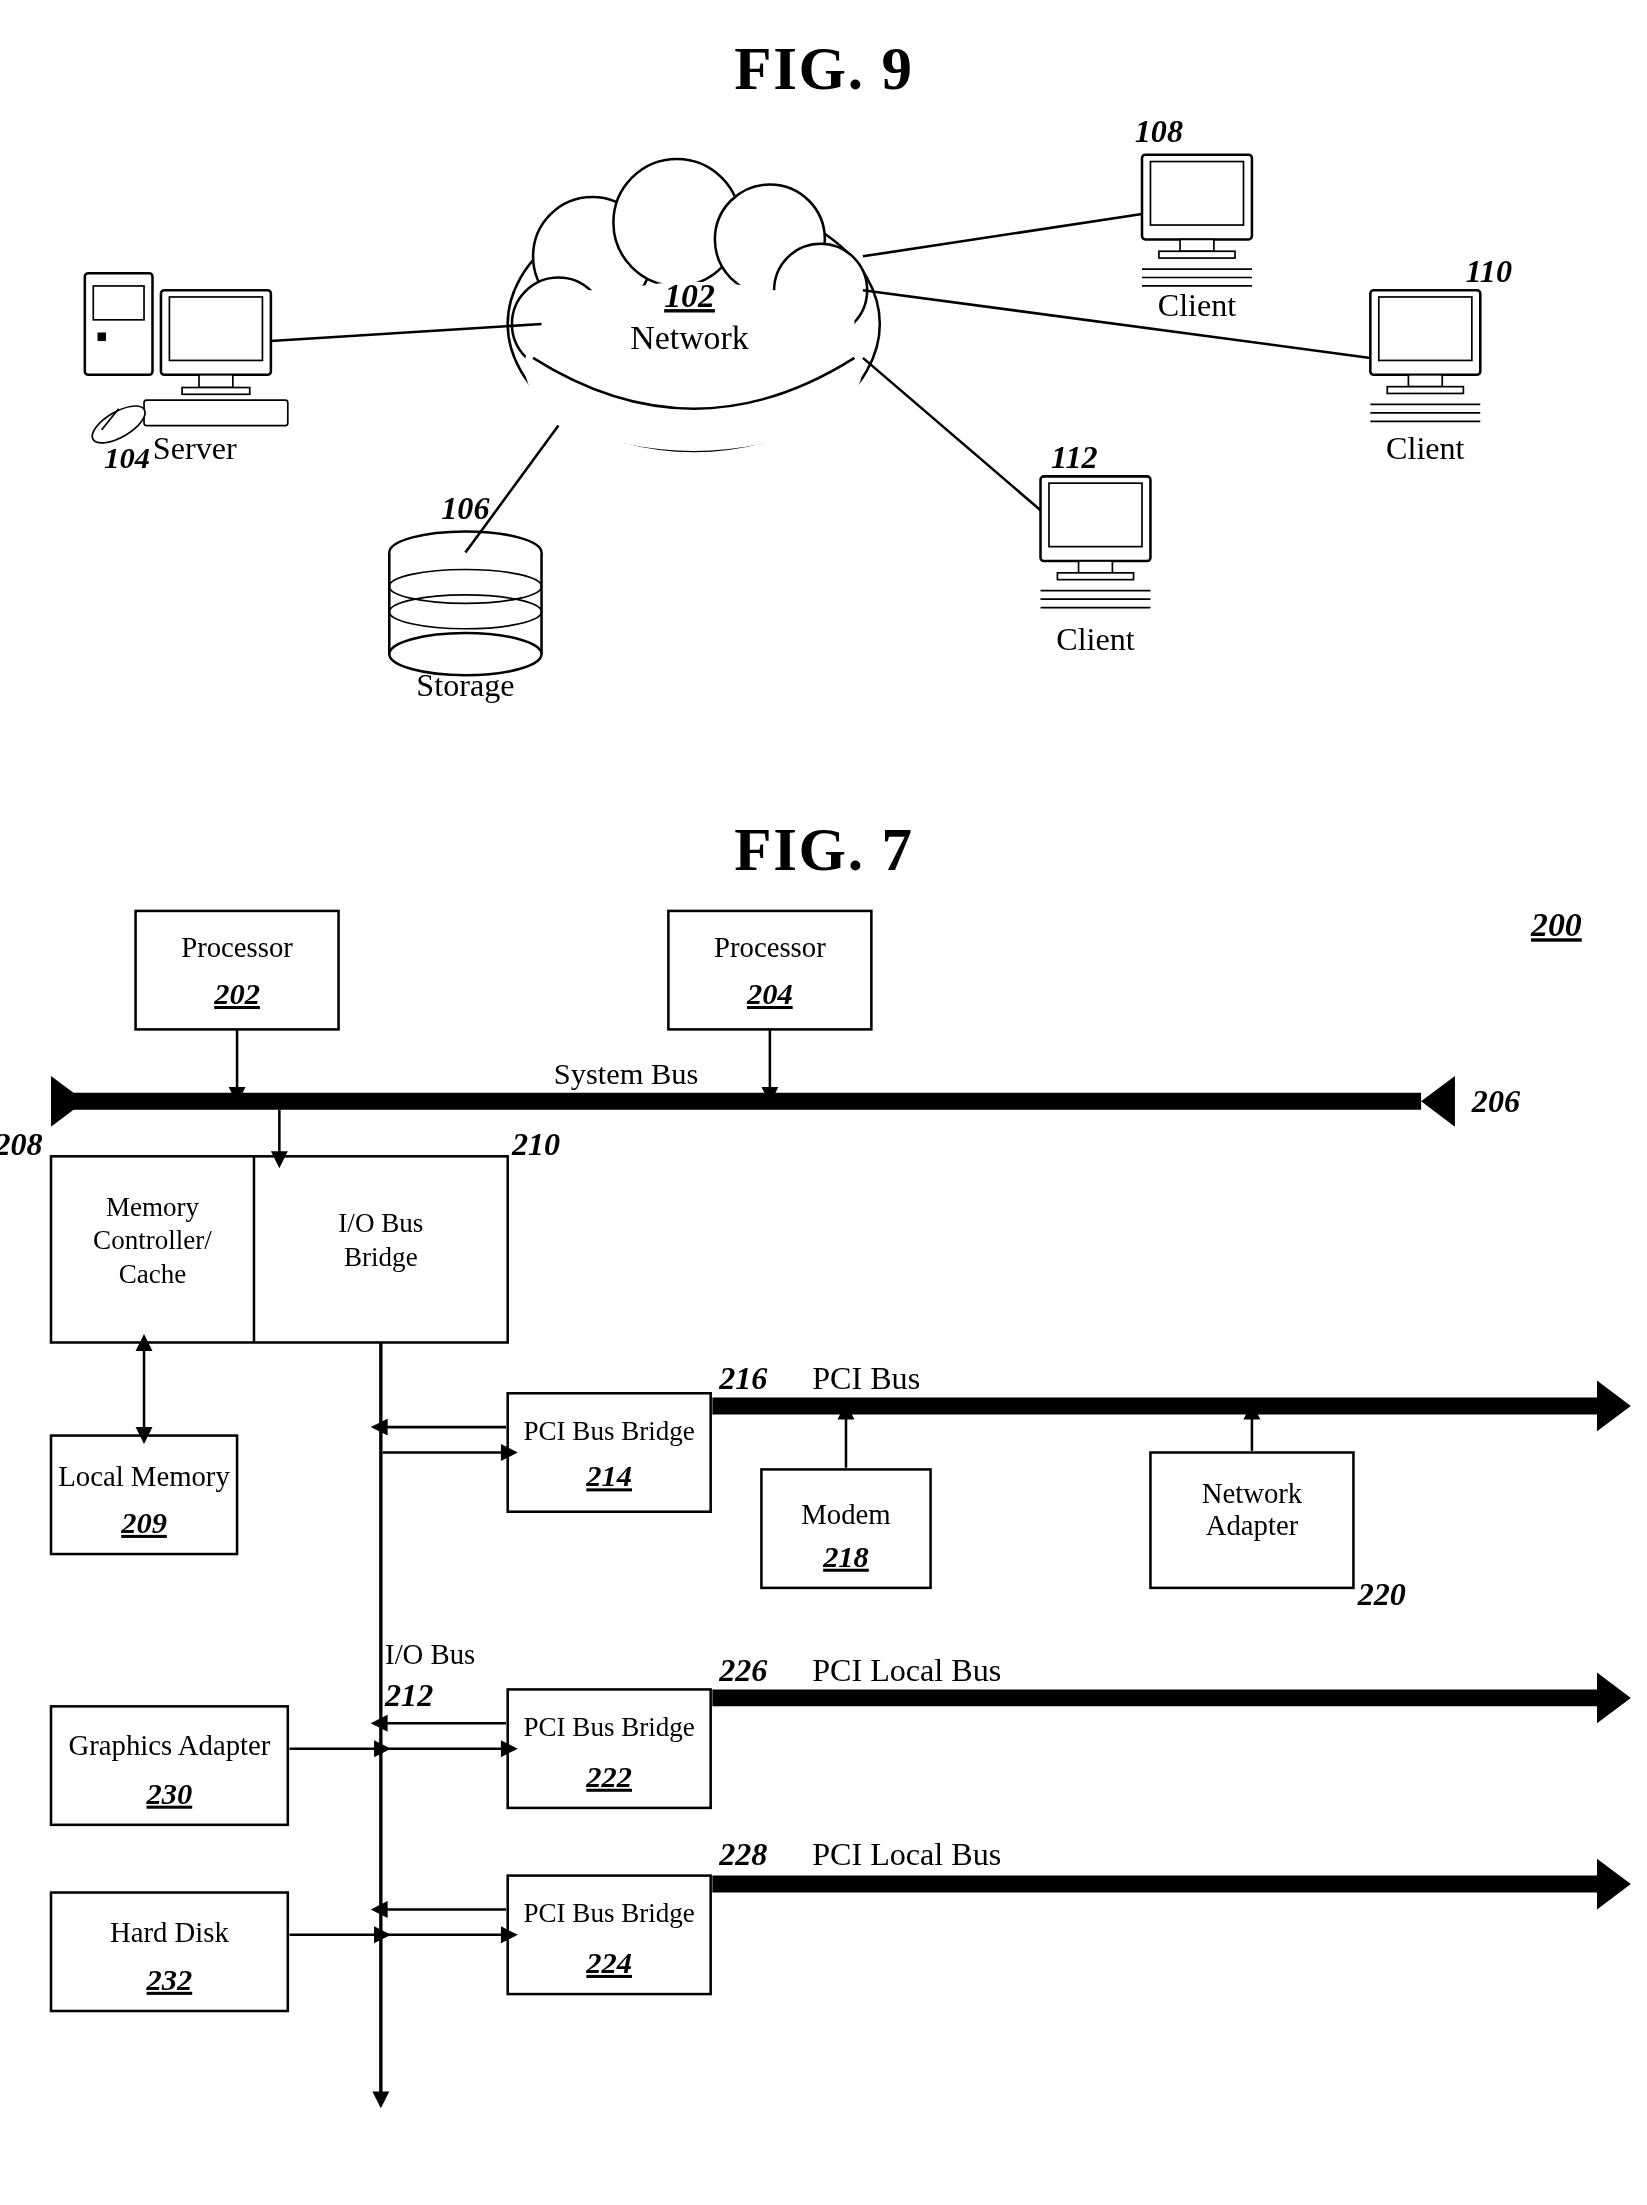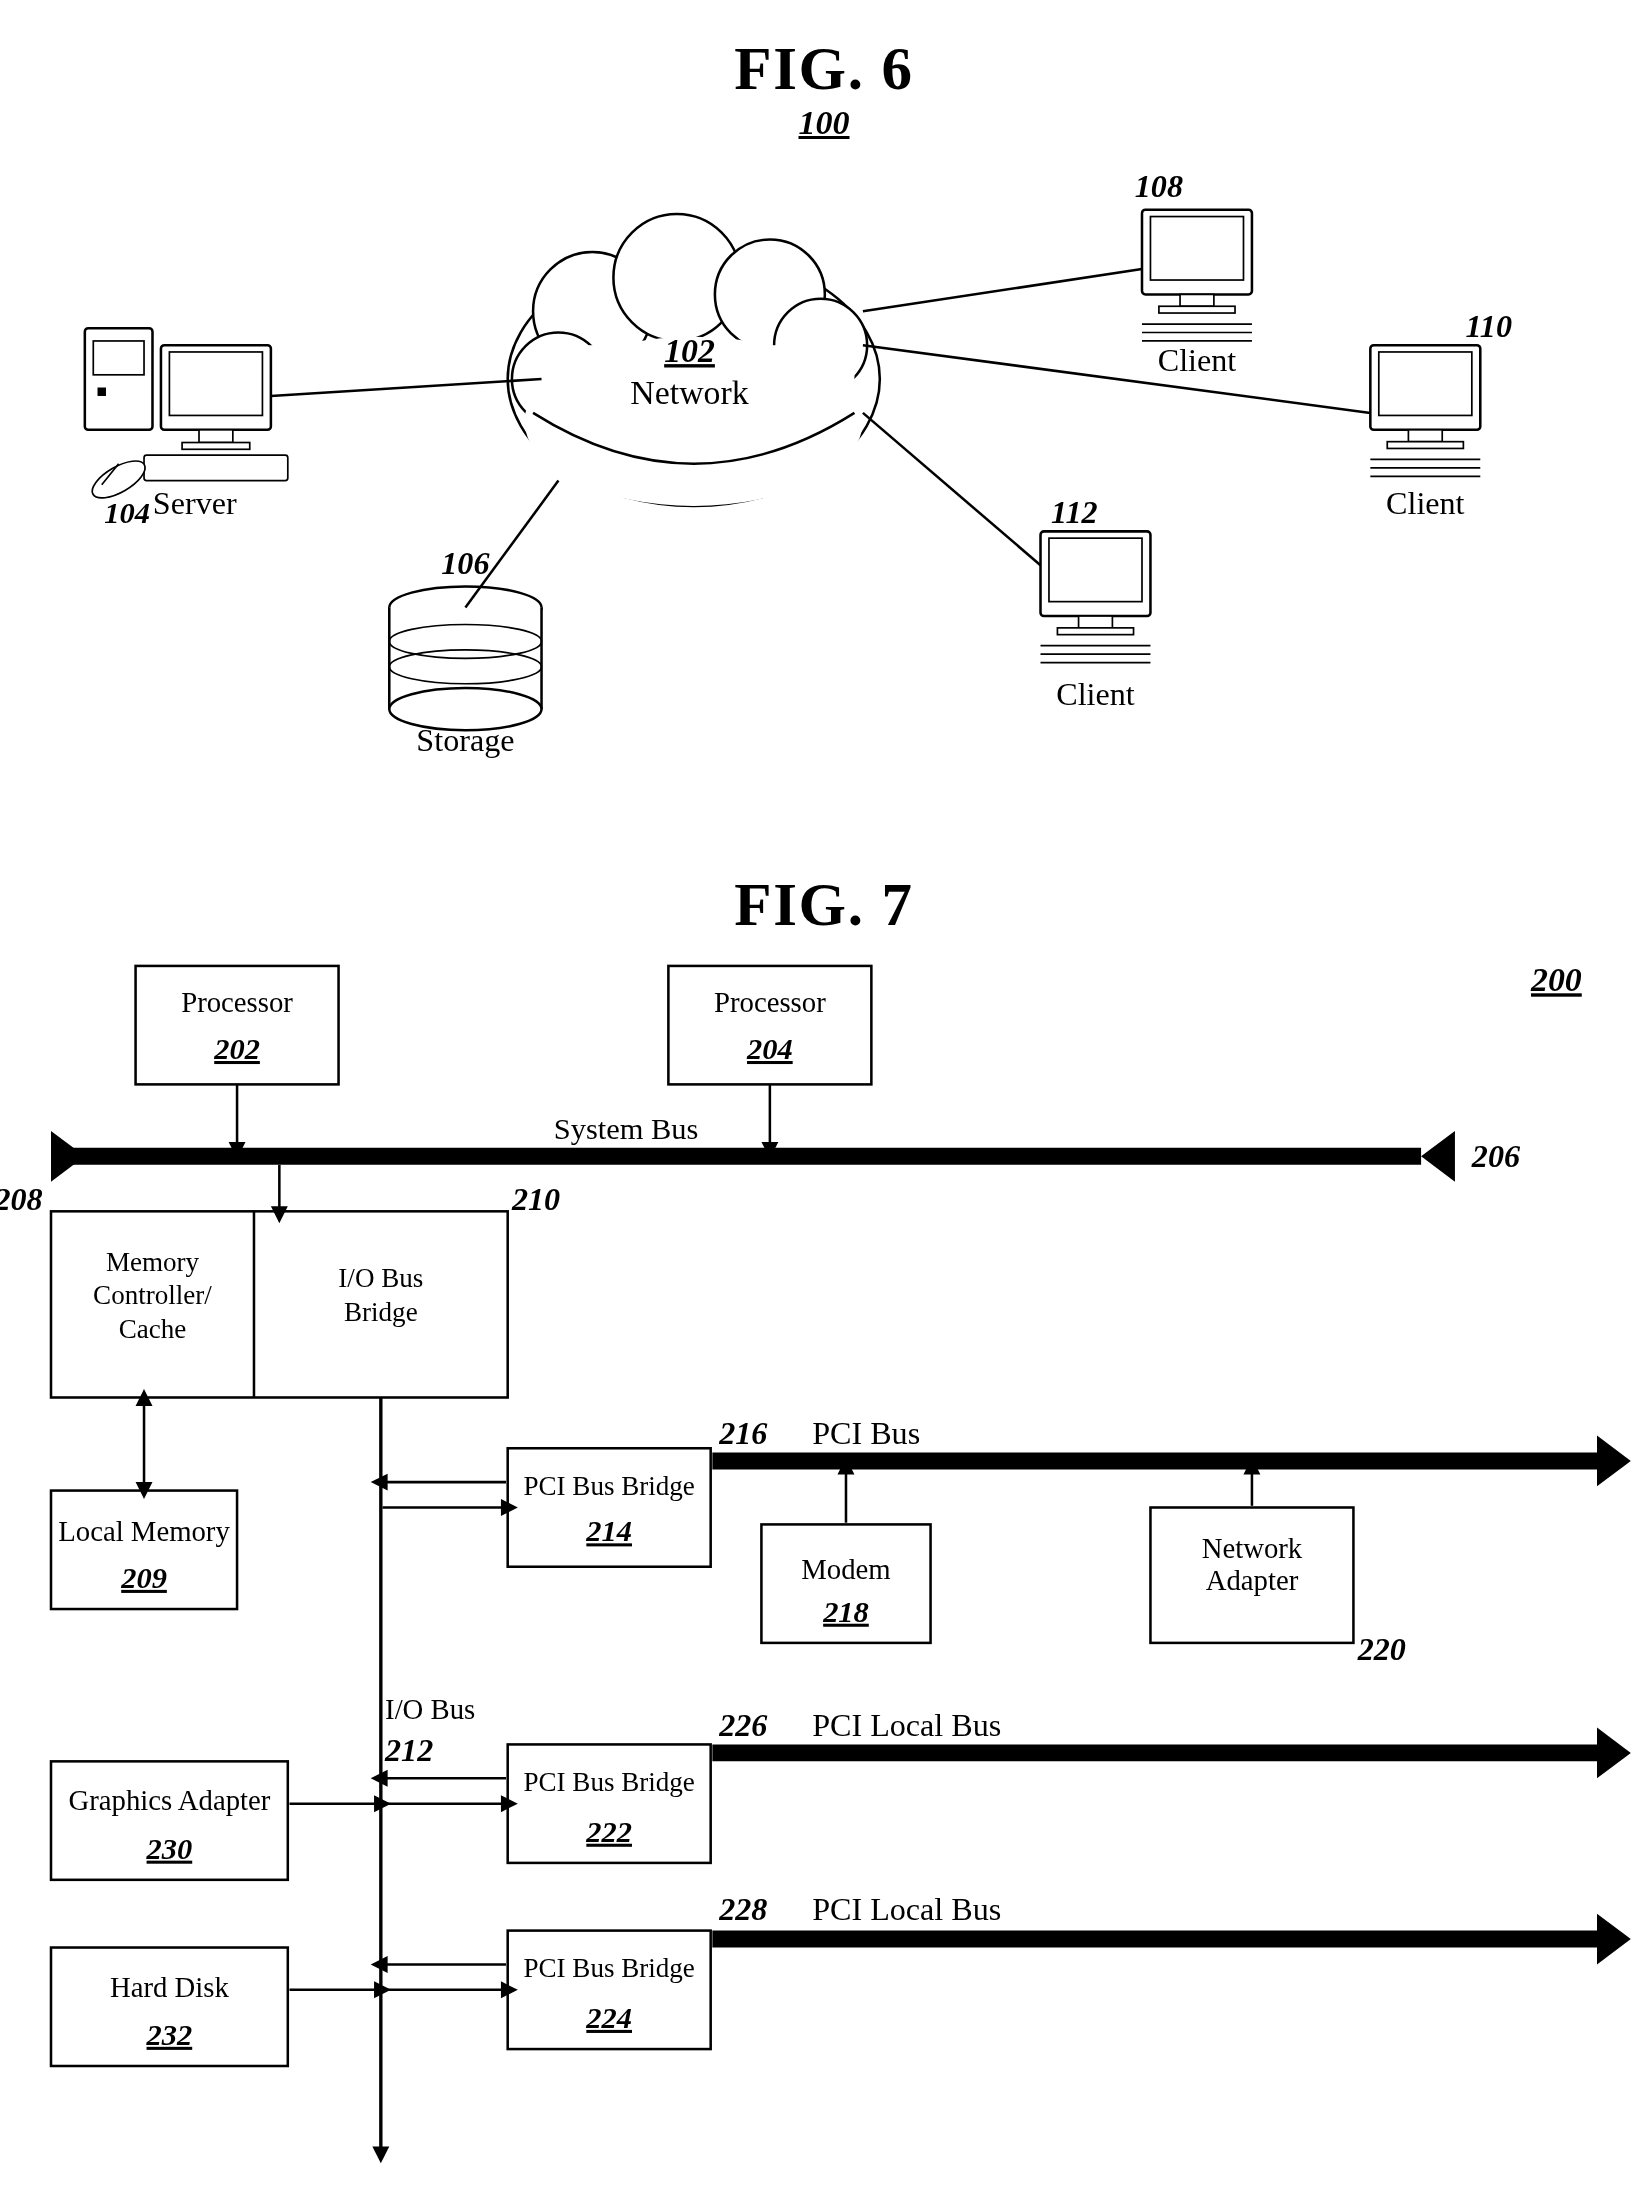--- a/index.html
+++ b/index.html
@@ -67,22 +67,21 @@
       height: 100%;
       overflow: visible;
       pointer-events: none;
     }
   </style>
 </head>
 <body>
 
 <div class="page">
 
-  <div class="fig1-title">FIG. 6</div>
-  <div class="fig1-label-100">100</div>
+  <div class="fig1-title">FIG. 9</div>
 
   <div class="fig1-area">
     <svg class="overlay" viewBox="0 0 1828 820" preserveAspectRatio="none">
 
       <g transform="translate(540, 60)">
 
         <ellipse cx="220" cy="200" rx="220" ry="150" fill="white" stroke="black" stroke-width="3"></ellipse>
 
         <circle cx="100" cy="120" r="70" fill="white" stroke="black" stroke-width="3"></circle>
         <circle cx="200" cy="80" r="75" fill="white" stroke="black" stroke-width="3"></circle>

